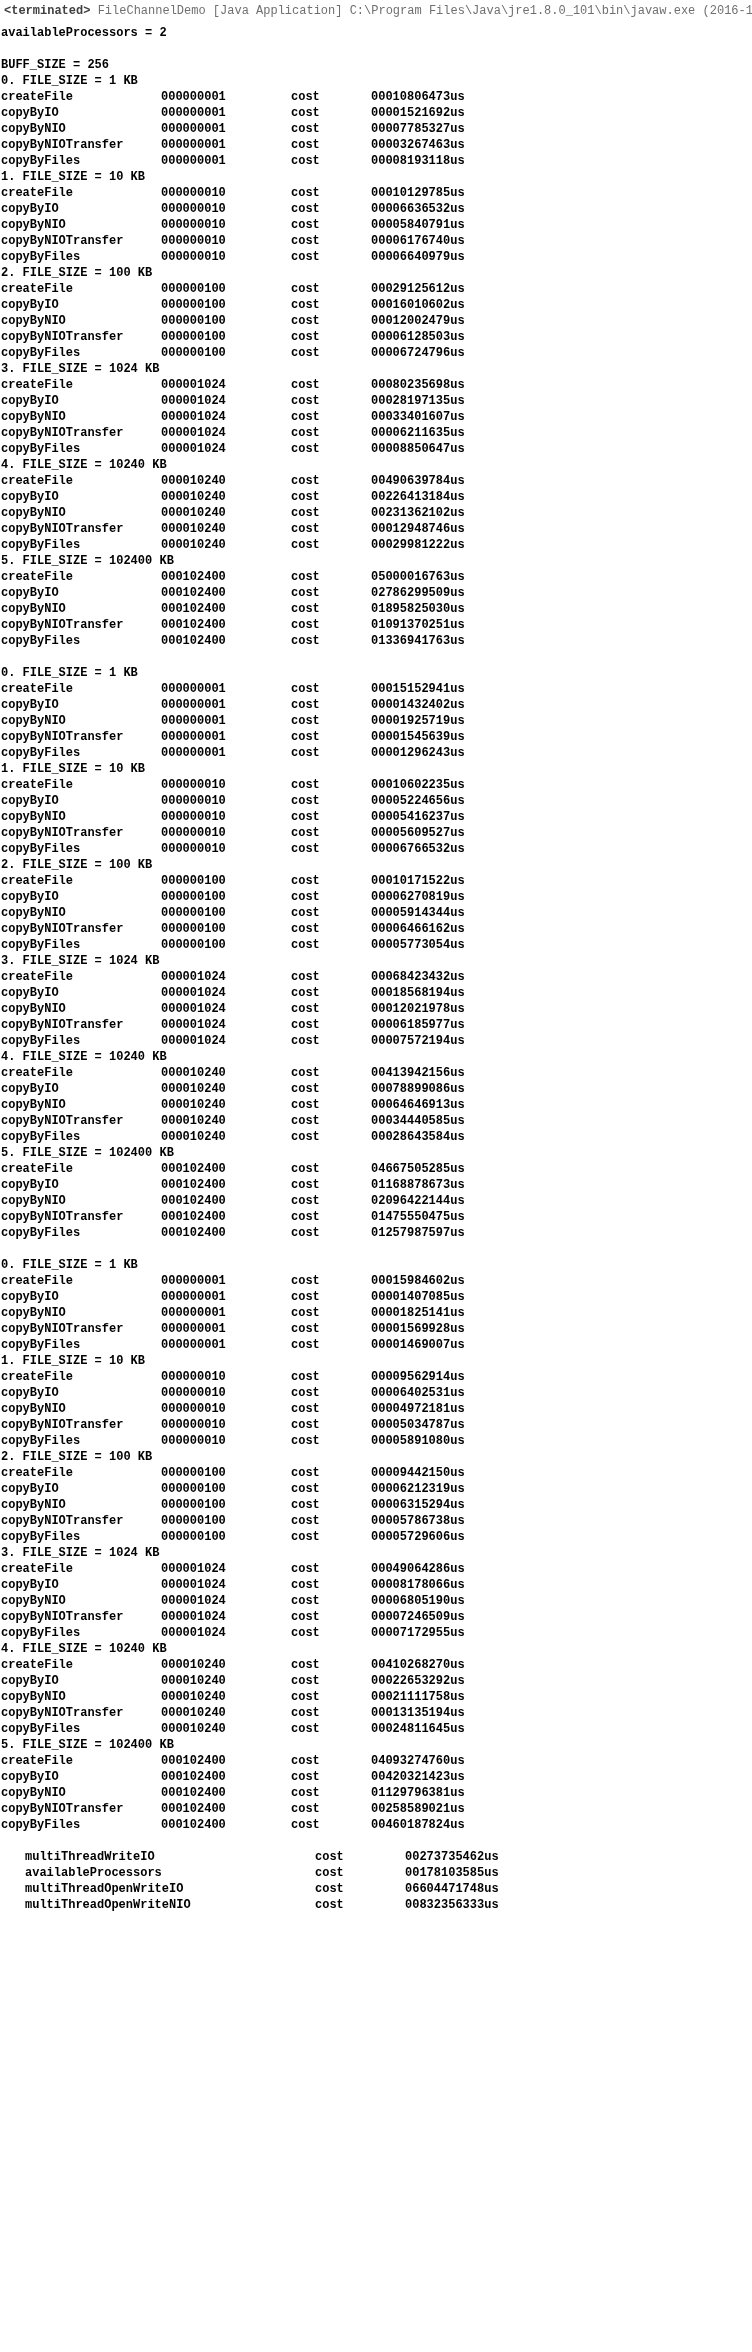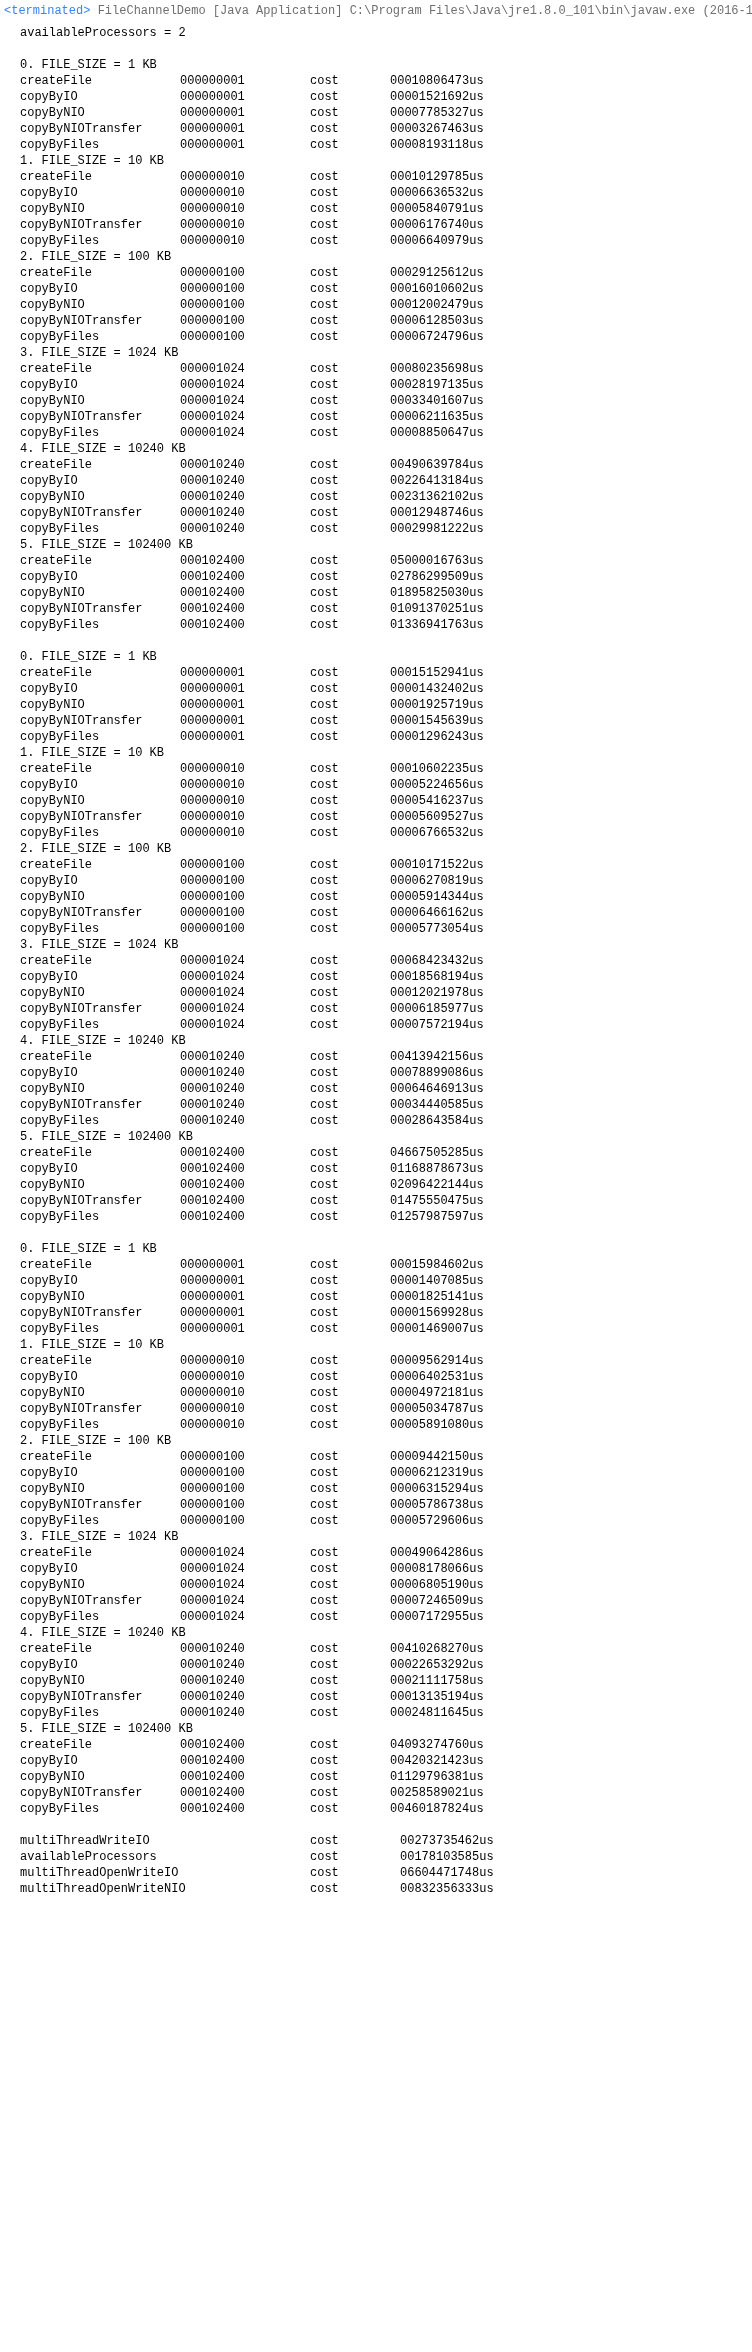--- a/index.html
+++ b/index.html
@@ -9,57 +9,61 @@
     font-family: "Consolas", "Courier New", monospace;
     font-size: 12px;
     color: #000000;
     width: 752px;
   }
   .header {
     padding: 2px 4px;
     white-space: nowrap;
   }
   .header .term {
-    color: #3b82f6;
+    color: #404040;
+    font-weight: bold;
   }
   .header .info {
     color: #6f6f6f;
   }
   .console {
-    padding: 4px 20px;
+    padding: 4px 1px;
     line-height: 16px;
+    font-weight: bold;
   }
   .row {
     display: flex;
     white-space: pre;
   }
   .col-method { width: 160px; }
   .col-size   { width: 130px; }
   .col-cost   { width: 80px;  }
   .col-time   { width: 150px; }
   .mt-row {
     display:flex;
     white-space: pre;
+    margin-left: 24px;
   }
   .mt-method { width: 290px; }
   .mt-cost   { width: 90px; }
   .mt-time   { width: 150px; }
   .blank { height:16px; }
 </style>
 </head>
 <body>
 
 <div class="header">
   <span class="term">&lt;terminated&gt;</span>
   <span class="info">FileChannelDemo [Java Application] C:\Program Files\Java\jre1.8.0_101\bin\javaw.exe (2016-10-18 上午11:36:25)</span>
 </div>
 
 <div class="console" id="console">
     <div class="row">availableProcessors = 2</div>
     <div class="blank"></div>
+    <div class="row">BUFF_SIZE = 256</div>
     <div class="row">0. FILE_SIZE = 1 KB</div>
     <div class="row"><span class="col-method">createFile</span><span class="col-size">000000001</span><span class="col-cost">cost</span><span class="col-time">00010806473us</span></div>
     <div class="row"><span class="col-method">copyByIO</span><span class="col-size">000000001</span><span class="col-cost">cost</span><span class="col-time">00001521692us</span></div>
     <div class="row"><span class="col-method">copyByNIO</span><span class="col-size">000000001</span><span class="col-cost">cost</span><span class="col-time">00007785327us</span></div>
     <div class="row"><span class="col-method">copyByNIOTransfer</span><span class="col-size">000000001</span><span class="col-cost">cost</span><span class="col-time">00003267463us</span></div>
     <div class="row"><span class="col-method">copyByFiles</span><span class="col-size">000000001</span><span class="col-cost">cost</span><span class="col-time">00008193118us</span></div>
     <div class="row">1. FILE_SIZE = 10 KB</div>
     <div class="row"><span class="col-method">createFile</span><span class="col-size">000000010</span><span class="col-cost">cost</span><span class="col-time">00010129785us</span></div>
     <div class="row"><span class="col-method">copyByIO</span><span class="col-size">000000010</span><span class="col-cost">cost</span><span class="col-time">00006636532us</span></div>
     <div class="row"><span class="col-method">copyByNIO</span><span class="col-size">000000010</span><span class="col-cost">cost</span><span class="col-time">00005840791us</span></div>

